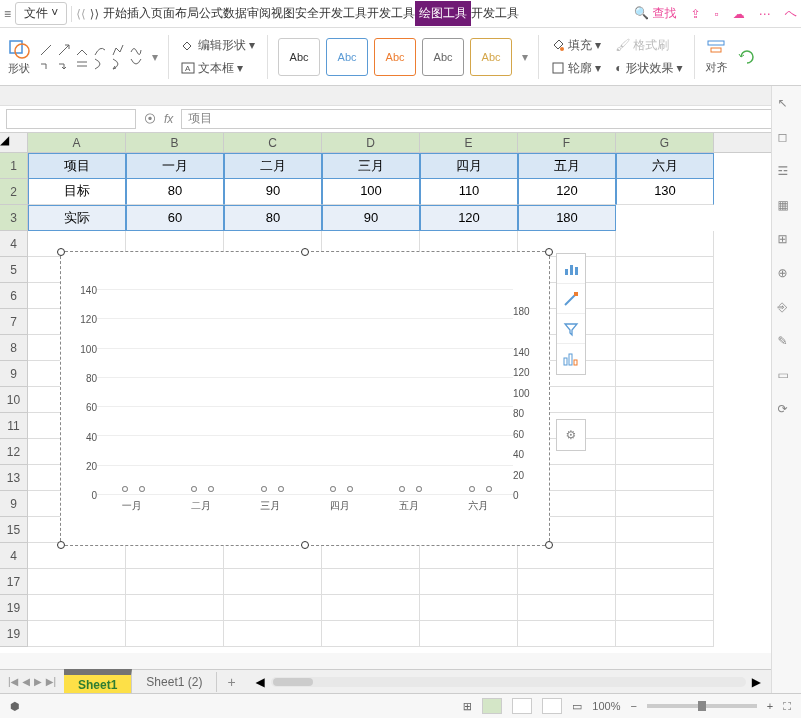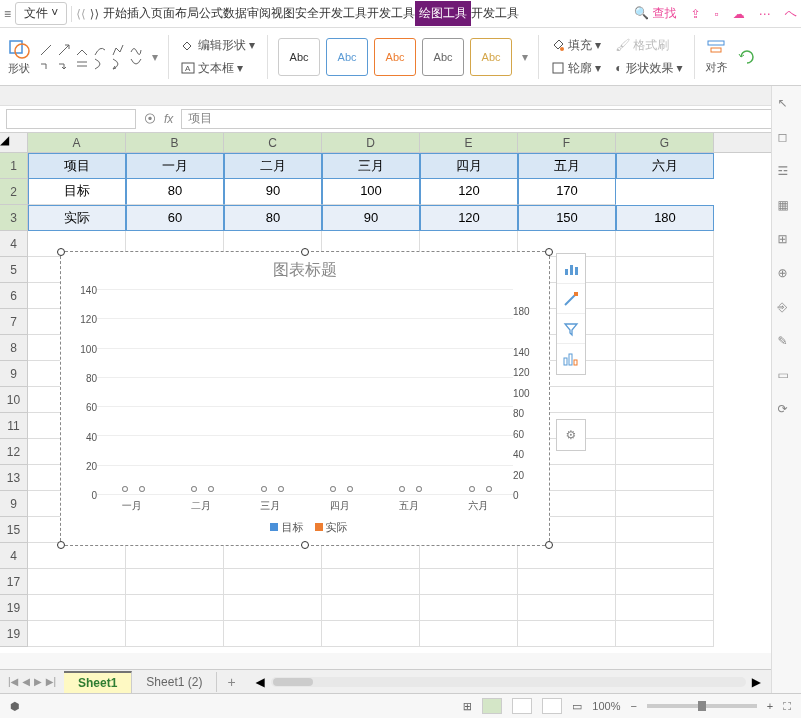--- a/index.html
+++ b/index.html
@@ -85,21 +85,21 @@
 .gearbox { border:1px solid #ccc; margin-top:6px; }
 
 
 .sidebar { position:absolute; right:0; top:86px; bottom:25px; width:30px; background:#f7f7f7; border-left:1px solid #ddd; display:flex; flex-direction:column; align-items:center; gap:16px; padding-top:10px; }
 .sidebar .ic { width:18px; height:18px; color:#888; }
 
 
 .sheet-bar { position:absolute; bottom:25px; left:0; right:30px; height:24px; background:#f0f0f0; border-top:1px solid #ccc; display:flex; align-items:center; }
 .sheet-nav { display:flex; gap:4px; padding:0 8px; color:#999; font-size:10px; }
 .sheet-tab { padding:3px 14px; font-size:12px; color:#666; border-right:1px solid #ccc; }
-.sheet-tab.active { background:#fef9c3; color:#2e7d32; font-weight:bold; border-top:2px solid #737373; }
+.sheet-tab.active { background:#fde047; color:#2e7d32; font-weight:bold; border-top:6px solid #737373; }
 .sheet-add { padding:0 10px; color:#888; font-size:14px; }
 .hscroll { flex:1; display:flex; align-items:center; padding:0 10px; gap:6px; }
 .hscroll .track { flex:1; height:10px; background:#e8e8e8; border-radius:5px; position:relative; }
 .hscroll .track .thumb { position:absolute; left:2px; width:40px; height:8px; top:1px; background:#ccc; border-radius:4px; }
 
 
 .status { position:absolute; bottom:0; left:0; right:0; height:25px; background:#f7f7f7; border-top:1px solid #ccc; display:flex; align-items:center; padding:0 10px; gap:12px; color:#666; font-size:11px; }
 .status .right { margin-left:auto; display:flex; align-items:center; gap:10px; }
 .view-btn { width:20px; height:16px; border:1px solid #ccc; background:#fff; }
 .view-btn.active { background:#d4e6c7; }
@@ -296,30 +296,30 @@
         <div class="cell hdr">三月</div>
         <div class="cell hdr">四月</div>
         <div class="cell hdr">五月</div>
         <div class="cell hdr">六月</div>
       </div>
       <div class="cell-row">
         <div class="cell r1">目标</div>
         <div class="cell r1">80</div>
         <div class="cell r1">90</div>
         <div class="cell r1">100</div>
+        <div class="cell r1">110</div>
         <div class="cell r1">120</div>
-        <div class="cell r1">170</div>
+        <div class="cell r1">130</div>
       </div>
       <div class="cell-row">
         <div class="cell r2">实际</div>
         <div class="cell r2">60</div>
         <div class="cell r2">80</div>
         <div class="cell r2">90</div>
         <div class="cell r2">120</div>
-        <div class="cell r2">150</div>
         <div class="cell r2">180</div>
       </div>
 
       <div class="cell-row">
           <div class="cell"></div>
           <div class="cell"></div>
           <div class="cell"></div>
           <div class="cell"></div>
           <div class="cell"></div>
           <div class="cell"></div>
@@ -461,21 +461,20 @@
           <div class="cell"></div>
         </div>
 
       <div class="chart-obj">
         <div class="chart-handle" style="left:-4px;top:-4px"></div>
         <div class="chart-handle" style="left:50%;top:-4px;margin-left:-4px"></div>
         <div class="chart-handle" style="right:-4px;top:-4px"></div>
         <div class="chart-handle" style="left:-4px;bottom:-4px"></div>
         <div class="chart-handle" style="left:50%;bottom:-4px;margin-left:-4px"></div>
         <div class="chart-handle" style="right:-4px;bottom:-4px"></div>
-        <div class="chart-title">图表标题</div>
         <div class="chart-plot" id="plot">
             <div class="grid-line" style="bottom: 0%;"></div>
             <div class="y-axis">
               <div class="ytick" style="bottom: -3%;">0</div>
             </div>
             <div class="grid-line" style="bottom: 14.2857%;"></div>
             <div class="y-axis">
               <div class="ytick" style="bottom: 11.2857%;">20</div>
             </div>
             <div class="grid-line" style="bottom: 28.5714%;"></div>
@@ -579,24 +578,20 @@
             </div>
           </div>
         <div class="x-labels" id="xlabels">
             <div class="x-lbl" style="left: 8.33333%;">一月</div>
             <div class="x-lbl" style="left: 25%;">二月</div>
             <div class="x-lbl" style="left: 41.6667%;">三月</div>
             <div class="x-lbl" style="left: 58.3333%;">四月</div>
             <div class="x-lbl" style="left: 75%;">五月</div>
             <div class="x-lbl" style="left: 91.6667%;">六月</div>
           </div>
-        <div class="legend">
-          <span class="sw" style="background:#4a90d9"></span><span>目标</span>
-          <span class="sw" style="background:#ed7d31"></span><span>实际</span>
-        </div>
       </div>
 
       <div class="chart-tools">
         <div class="btn">
             <svg width="16" height="16">
               <rect x="2" y="8" width="3" height="6" fill="#5b9bd5"></rect>
               <rect x="7" y="4" width="3" height="10" fill="#5b9bd5"></rect>
               <rect x="12" y="6" width="3" height="8" fill="#5b9bd5"></rect>
             </svg>
           </div>

